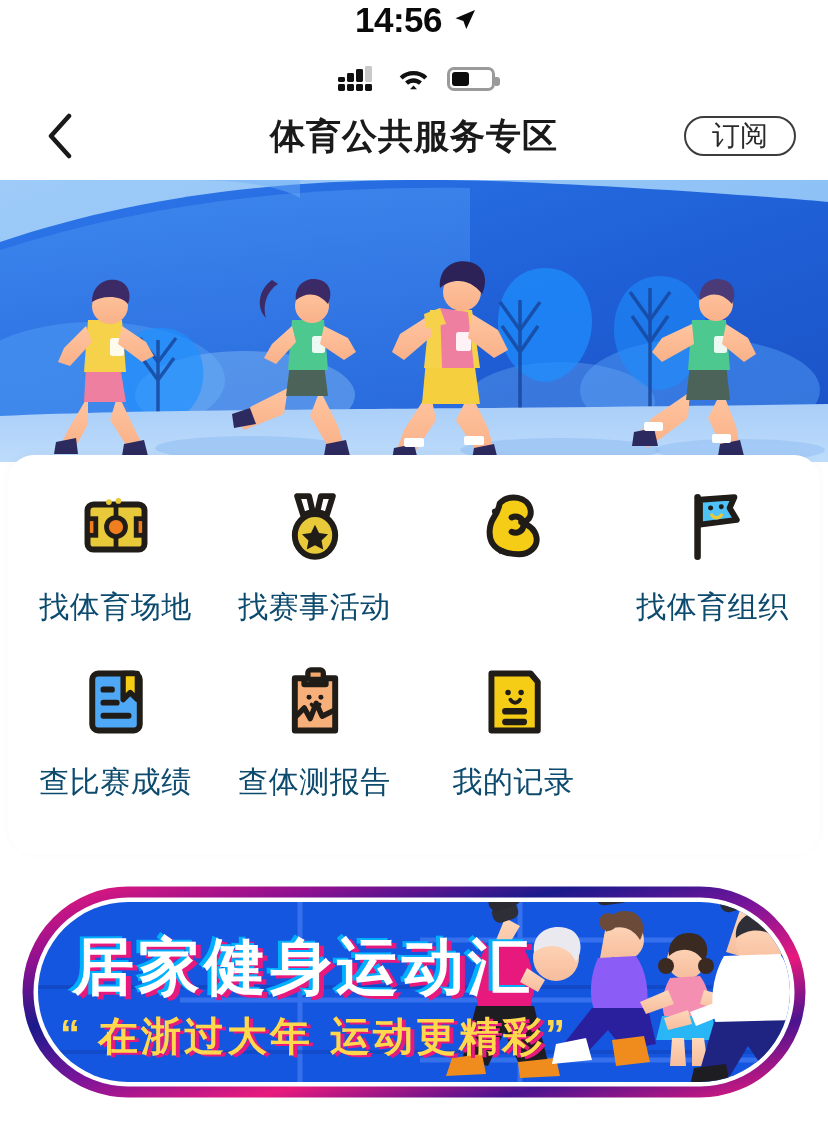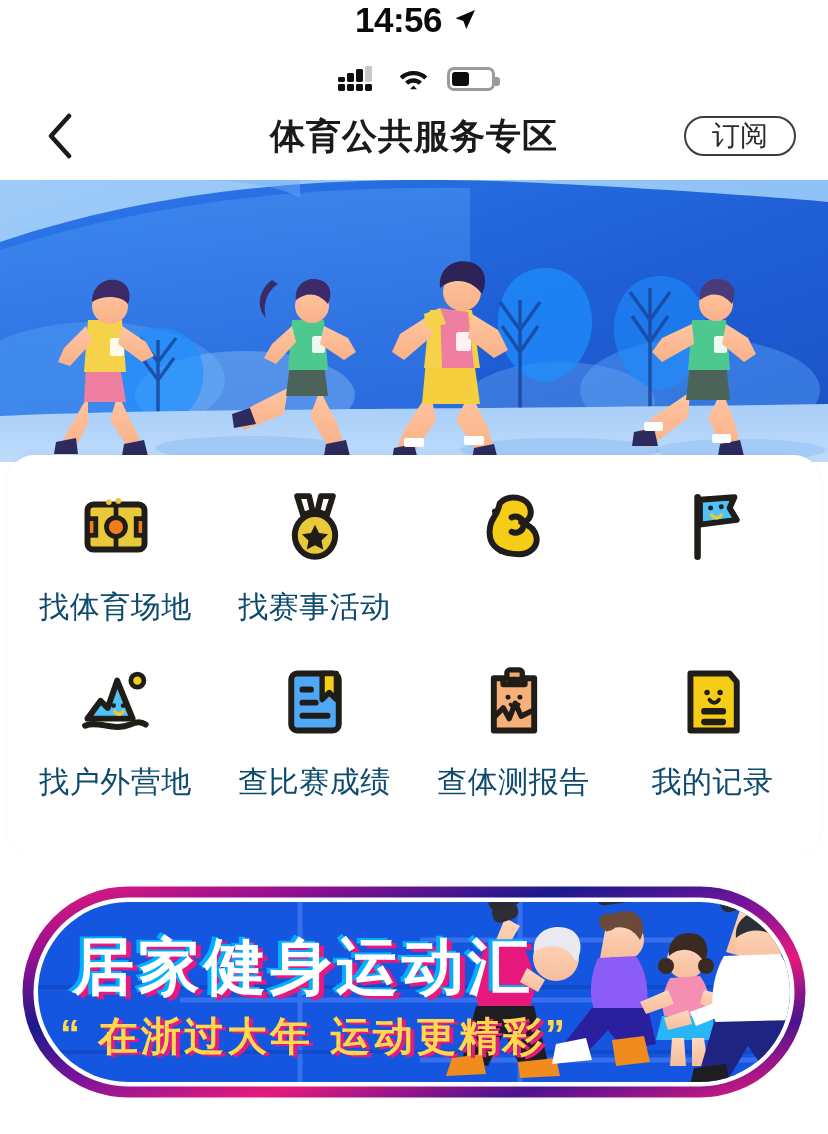--- a/index.html
+++ b/index.html
@@ -311,33 +311,23 @@
     </div>
 
     <div class="cell">
       <svg class="ic" viewBox="0 0 64 64">
         <line x1="19" y1="7" x2="19" y2="57" stroke="#201c17" stroke-width="5.5" stroke-linecap="round"></line>
         <path d="M21 9 L50 7 L46 16 L52 26 L21 30 Z" fill="#4fc3f7" stroke="#201c17" stroke-width="5" stroke-linejoin="round"></path>
         <circle cx="30" cy="16" r="2.1" fill="#201c17"></circle>
         <circle cx="39" cy="15" r="2.1" fill="#201c17"></circle>
         <path d="M31 22 C33 25 37 25 39 22" fill="none" stroke="#e8c93a" stroke-width="3" stroke-linecap="round"></path>
       </svg>
-    </div>
-
-    <div class="cell">
-      <svg class="ic" viewBox="0 0 64 64">
-        <circle cx="50" cy="14" r="5.5" fill="#f5cc16" stroke="#201c17" stroke-width="4"></circle>
-        <path d="M8 46 L19 31 L25 37 L33 14 L46 46 Z" fill="#4fc3f7" stroke="#201c17" stroke-width="5" stroke-linejoin="round"></path>
-        <circle cx="30" cy="35" r="2" fill="#201c17"></circle>
-        <circle cx="38" cy="35" r="2" fill="#201c17"></circle>
-        <path d="M31 40 C33 43 36 43 38 40" fill="none" stroke="#e8c93a" stroke-width="3" stroke-linecap="round"></path>
-        <path d="M6 52 C16 47 30 57 44 51 C50 48 54 49 57 51" fill="none" stroke="#201c17" stroke-width="5" stroke-linecap="round"></path>
-      </svg>
-      <div class="lb">找户外营地</div>
-    </div>
+      <div class="lb">找体育组织</div>
+    </div>
+
 
     <div class="cell">
       <svg class="ic" viewBox="0 0 64 64">
         <rect x="12" y="8" width="40" height="48" rx="5" fill="#4fa8f5" stroke="#201c17" stroke-width="5"></rect>
         <path d="M38 8 L50 8 L50 30 L44 24 L38 30 Z" fill="#f5cc16" stroke="#201c17" stroke-width="4.5" stroke-linejoin="round"></path>
         <rect x="19" y="19" width="12" height="5" rx="2.2" fill="#201c17"></rect>
         <rect x="19" y="30" width="16" height="5" rx="2.2" fill="#201c17"></rect>
         <rect x="19" y="41" width="26" height="5" rx="2.2" fill="#201c17"></rect>
       </svg>
       <div class="lb">查比赛成绩</div>

